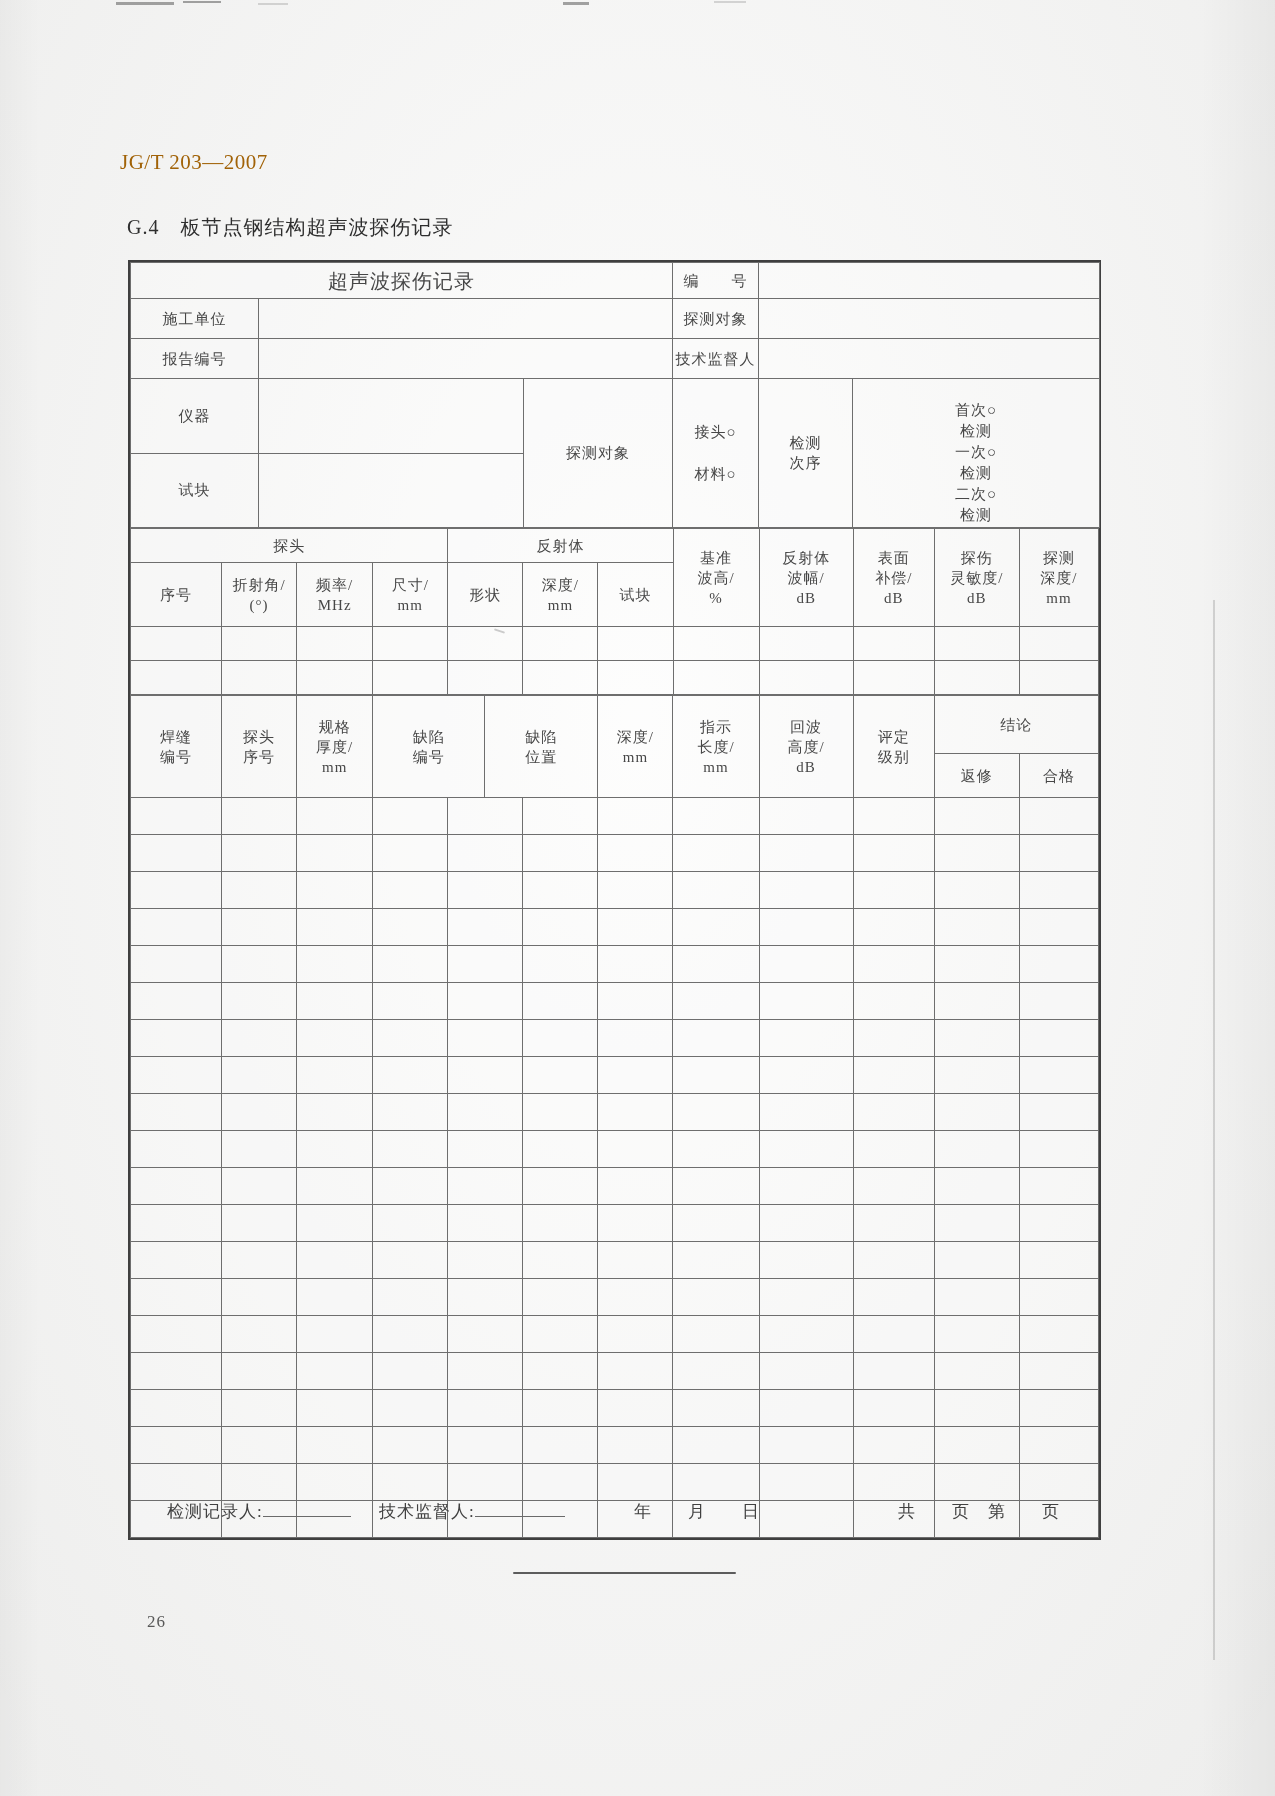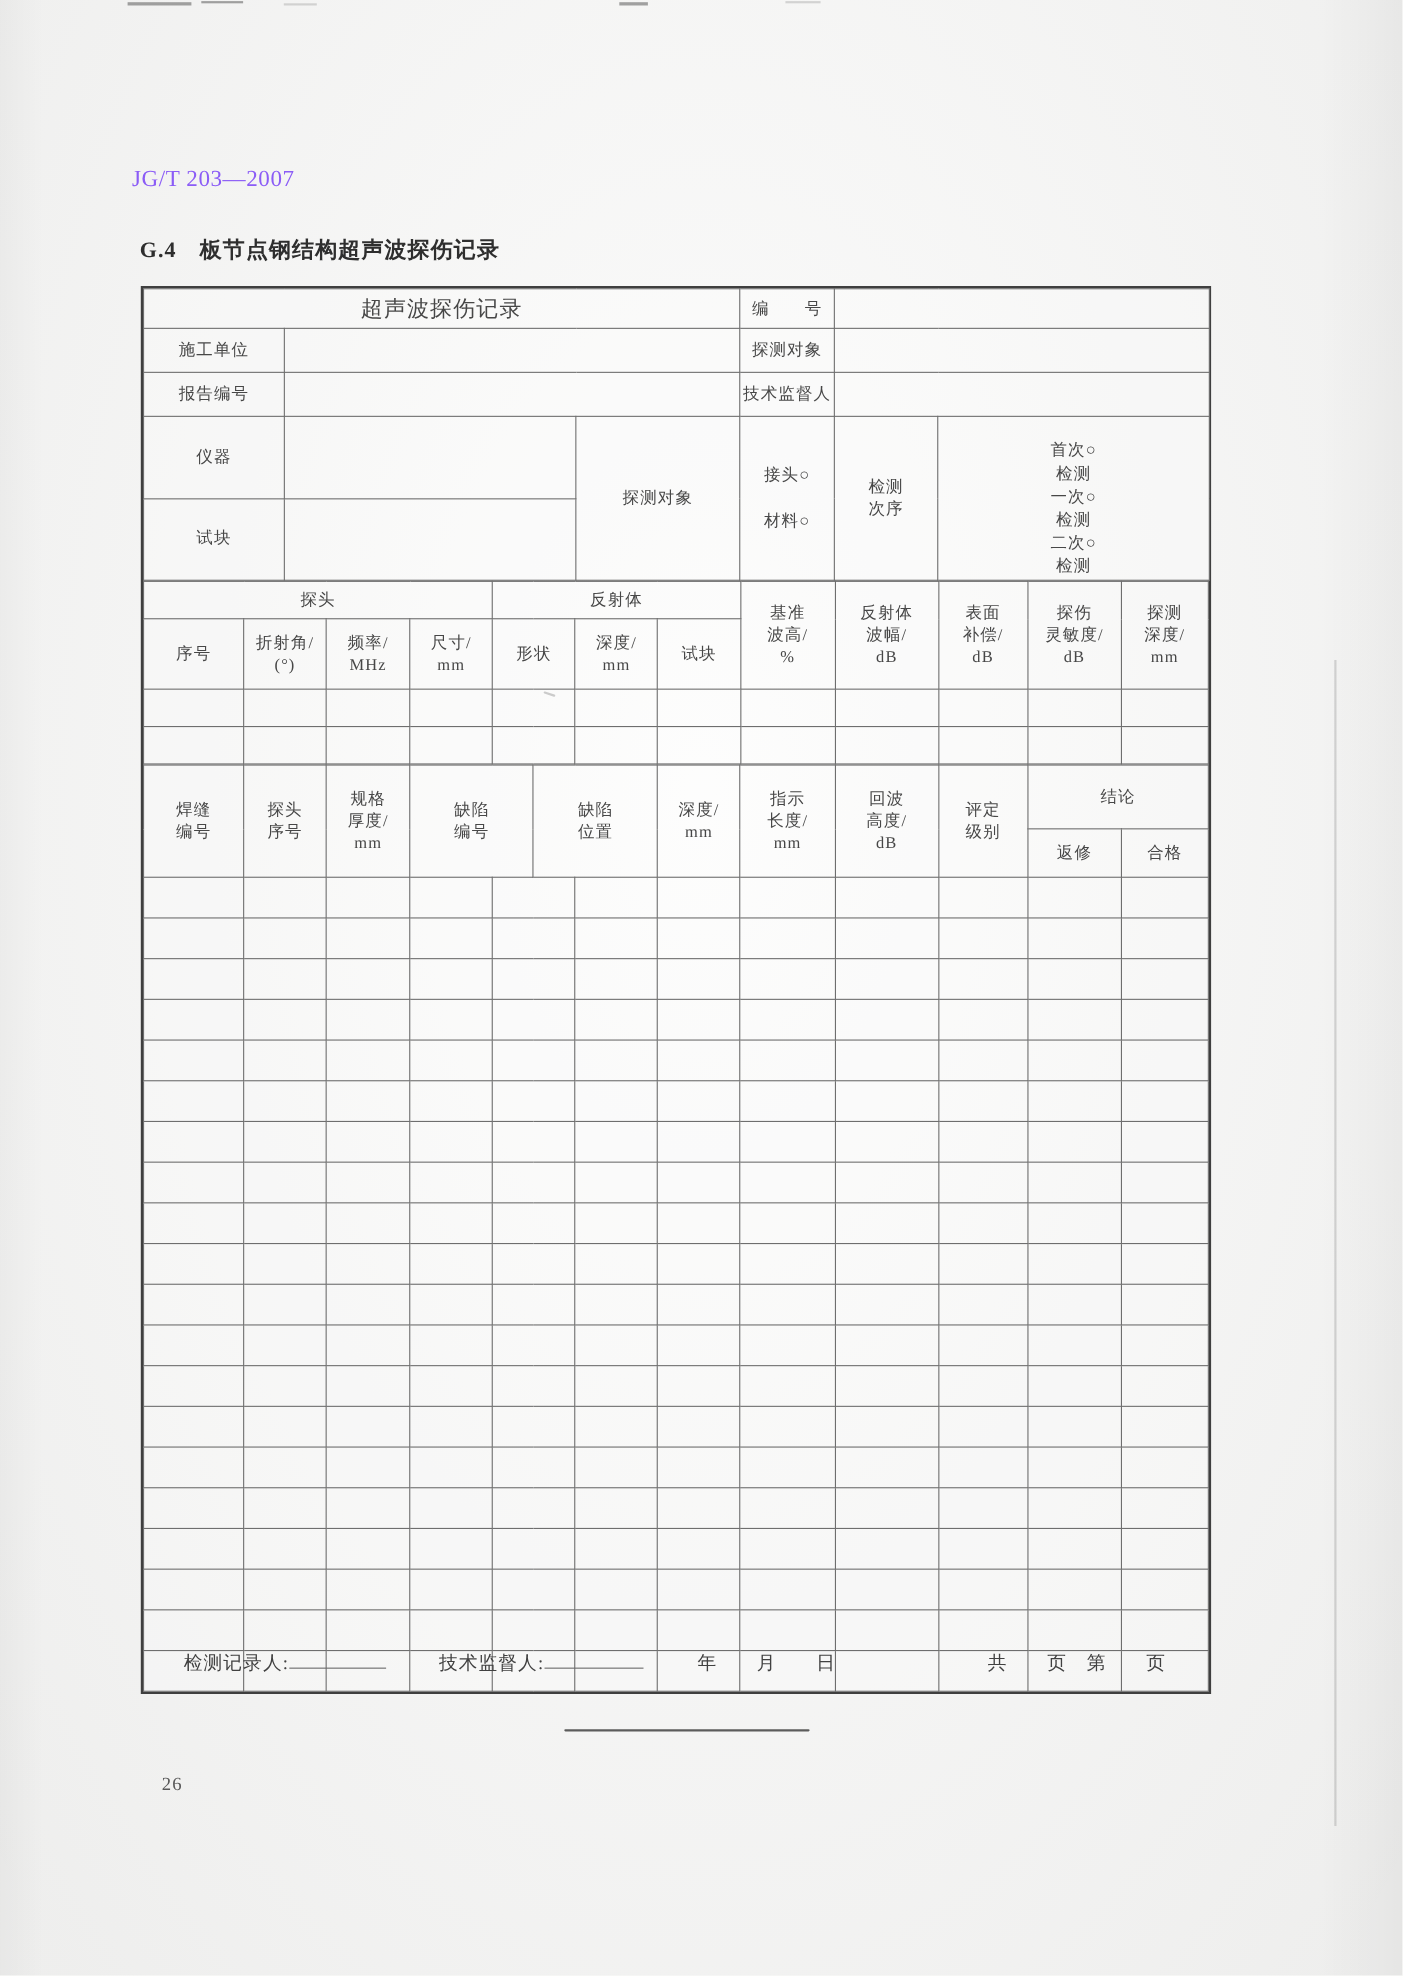--- a/index.html
+++ b/index.html
@@ -8,22 +8,22 @@
     background:#f7f7f6;
     font-family:"Liberation Serif", serif;
     color:#454545;
   }
   .page-bg{
     position:absolute;inset:0;
     background:
       radial-gradient(ellipse at 50% 40%, rgba(255,255,255,.65), rgba(0,0,0,0.035) 95%),
       linear-gradient(90deg, rgba(0,0,0,.03), rgba(0,0,0,0) 40px, rgba(0,0,0,0) 1200px, rgba(0,0,0,.04));
   }
-  .doc-code{position:absolute;left:120px;top:150px;font-size:21px;letter-spacing:.5px;color:#8b5cf6;}
-  .sec-title{position:absolute;left:127px;top:214px;font-size:20px;font-weight:bold;color:#2e2e2e;letter-spacing:1px;}
+  .doc-code{position:absolute;left:120px;top:150px;font-size:21px;letter-spacing:.5px;color:#a16207;}
+  .sec-title{position:absolute;left:127px;top:214px;font-size:20px;font-weight:normal;color:#2e2e2e;letter-spacing:1px;}
   .tbl-wrap{
     position:absolute;left:128px;top:260px;width:969px;
     border:2px solid #3f3f3f;
     background:rgba(255,255,255,.25);
   }
   table{border-collapse:collapse;width:100%;table-layout:fixed;}
   td{
     border:1px solid #6e6e6e;
     font-size:15px;line-height:20px;letter-spacing:1px;
     text-align:center;vertical-align:middle;
@@ -531,19 +531,19 @@
           <td></td>
           <td></td>
           <td></td>
         </tr>
       </tbody>
   </table>
 </div>
 
 <div class="footer">
   <span class="f-item" style="left:167px;"><span>检测记录人:</span><span class="blank-line" style="width:88px;"></span></span>
-  <span class="f-item" style="left:379px;margin-left:20px;"><span>技术监督人:</span><span class="blank-line" style="width:90px;"></span></span>
+  <span class="f-item" style="left:379px;"><span>技术监督人:</span><span class="blank-line" style="width:90px;"></span></span>
   <span class="f-item" style="left:634px;">年　　月　　日</span>
   <span class="f-item" style="left:898px;">共　　页　第　　页</span>
 </div>
 
 <div class="sep-line"></div>
 <div class="page-num">26</div>
 
 </body></html>

